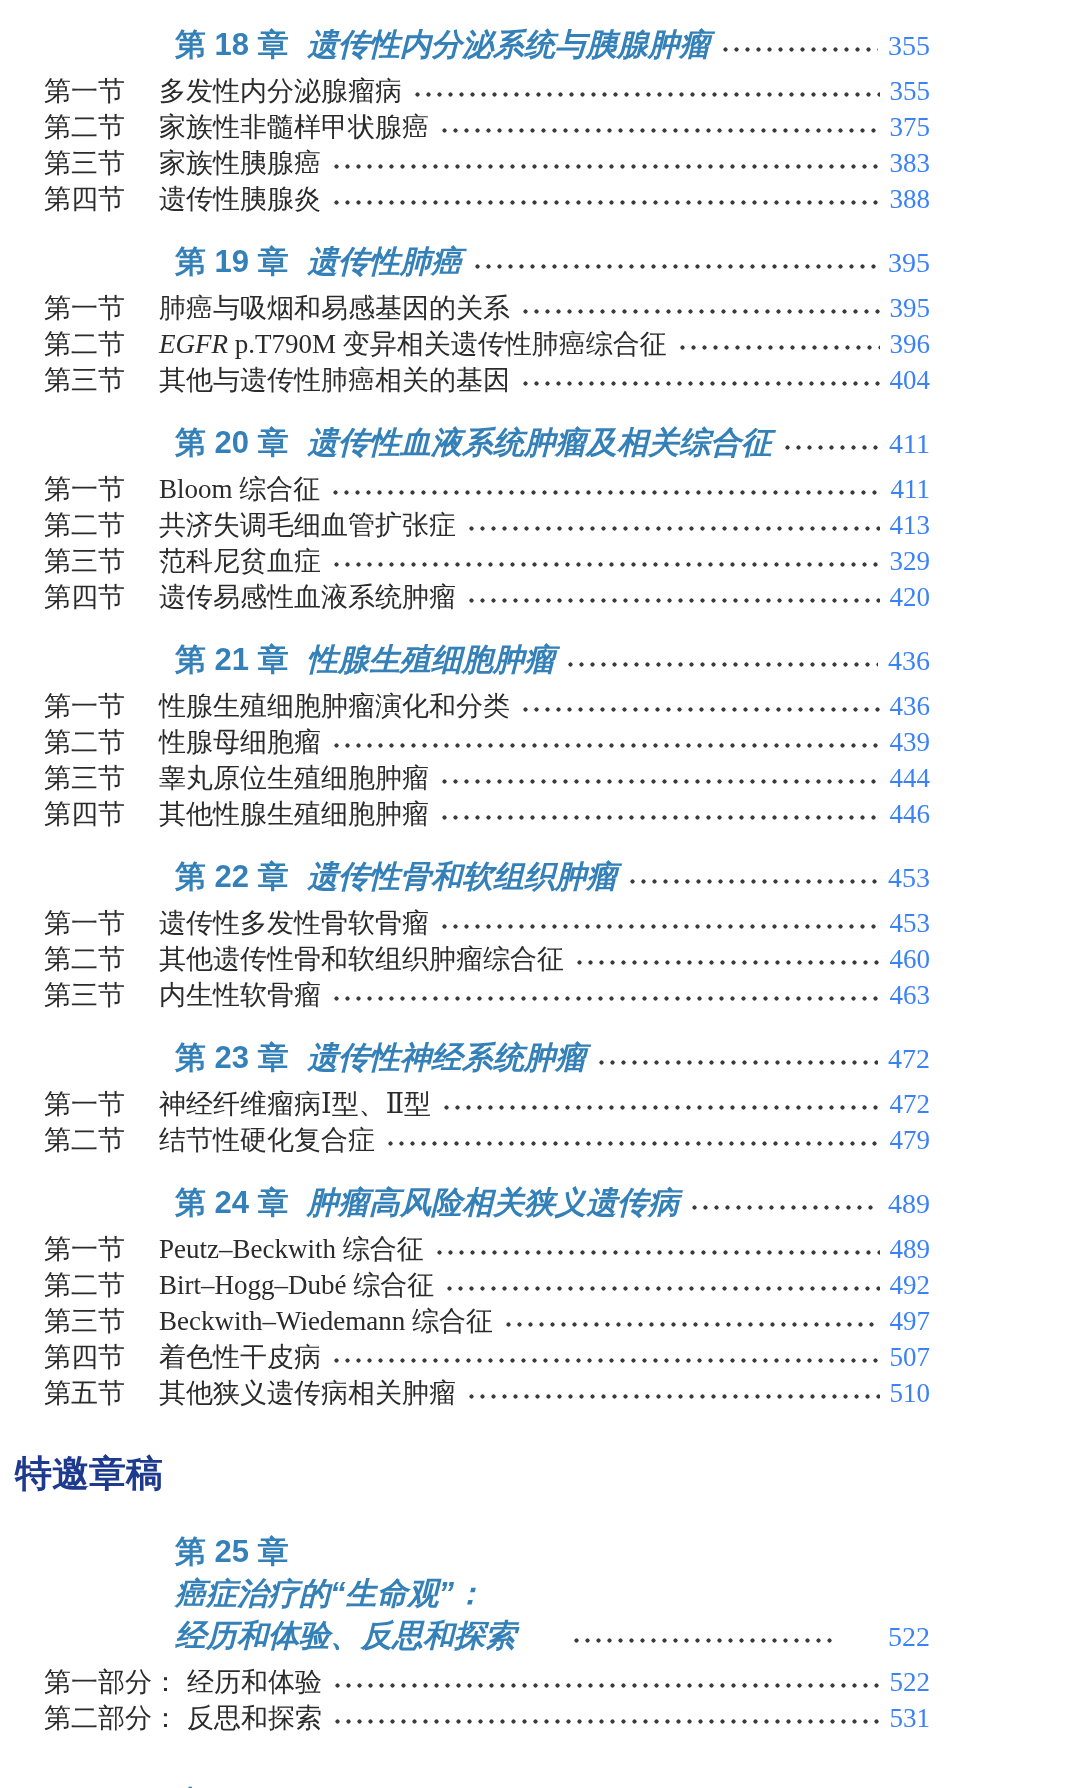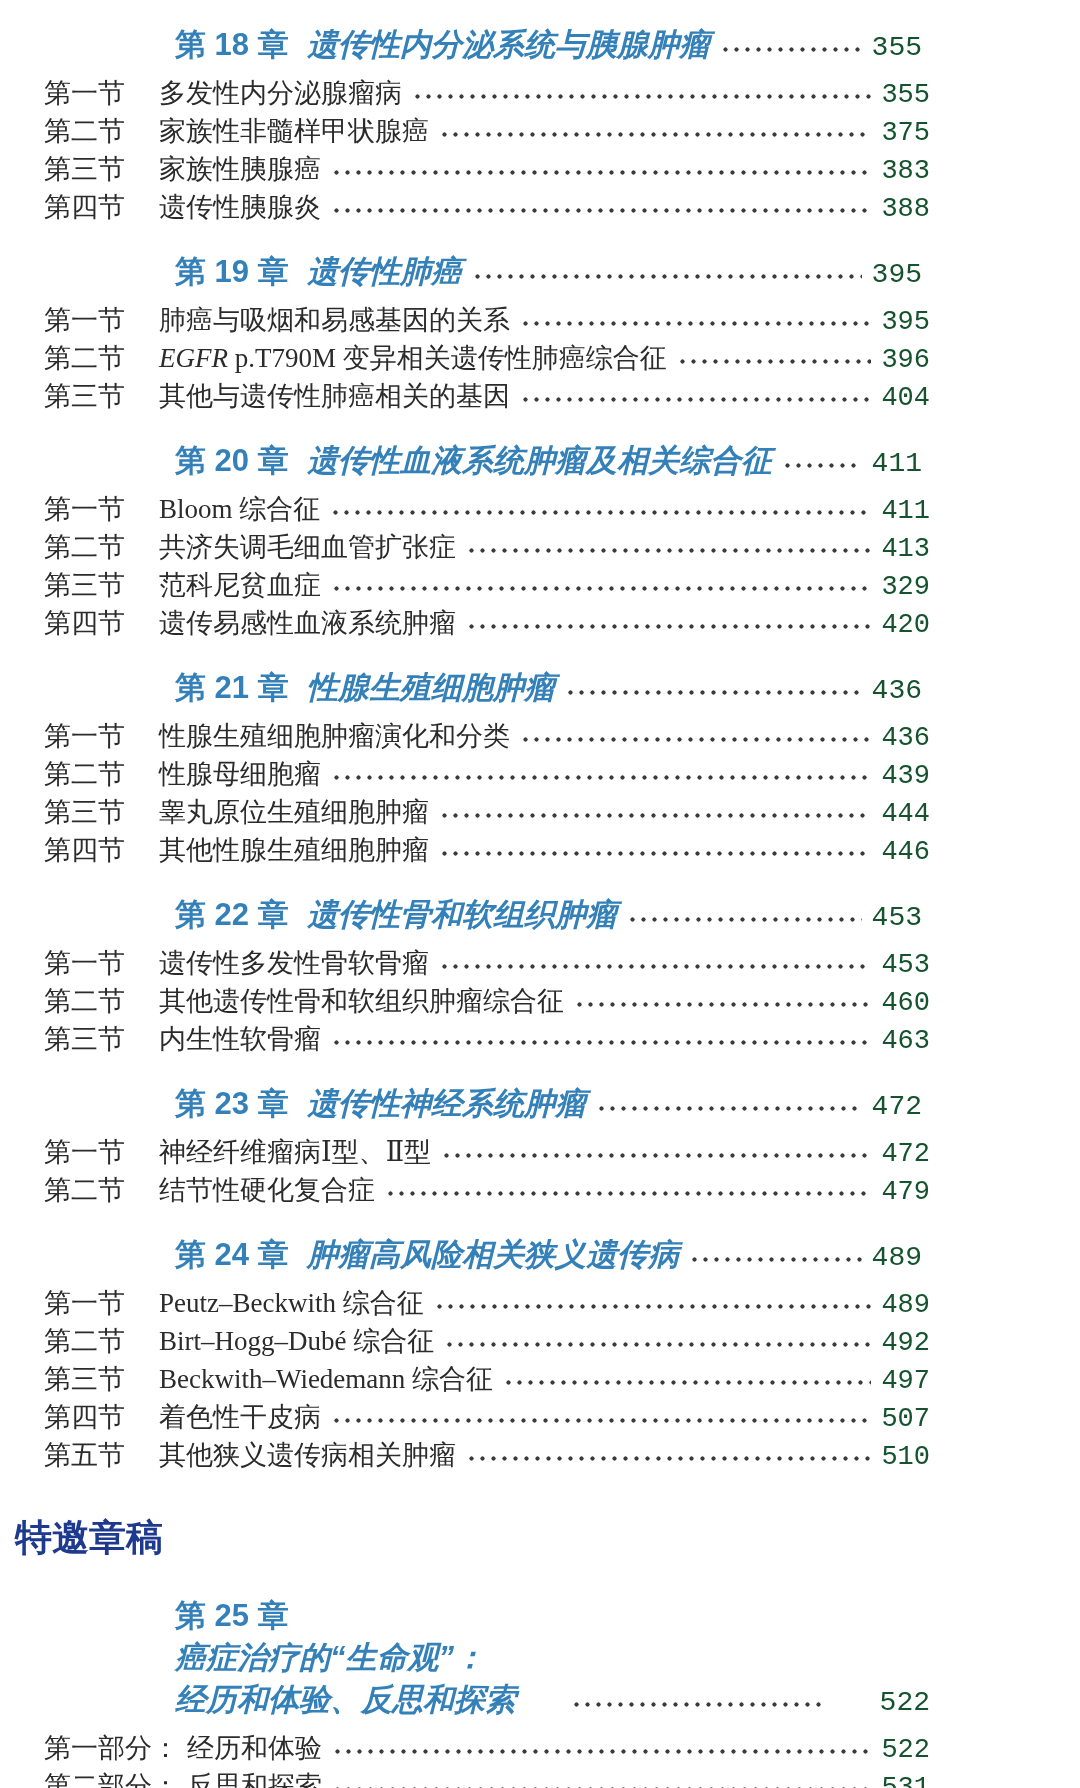--- a/index.html
+++ b/index.html
@@ -5,40 +5,40 @@
   html,body{margin:0;padding:0;}
   body{
     width:1080px;height:1788px;overflow:hidden;background:#ffffff;
     font-family:"Liberation Serif","DejaVu Serif",serif;color:#2b2b2b;
   }
   .toc{padding-top:10px;}
   .row{display:flex;align-items:baseline;padding-left:175px;padding-right:150px;}
   
   .chapter-row{
     font-family:"Liberation Sans","DejaVu Sans",sans-serif;font-weight:bold;
-    color:#3480b8;font-size:31px;line-height:42px;margin:24px 8px 6px 0;
+    color:#3480b8;font-size:31px;line-height:42px;margin:24px 0 6px 0;
   }
   #chapters .chapter:first-child .chapter-row{margin-top:14px;}
   .ch-label{width:132px;flex-shrink:0;white-space:nowrap;}
   .ch-title{white-space:nowrap;font-style:italic;}
   
   .section-row{font-size:27px;line-height:36px;padding-left:44px;}
   .sec-label{width:115px;flex-shrink:0;white-space:nowrap;}
   .sec-title{white-space:nowrap;}
   .sec-title em{font-style:italic;}
   
   .leader{
     flex:1;height:11px;margin:0 10px;align-self:baseline;
     background-image:radial-gradient(circle,#3b3b3b 1.8px,transparent 2.4px);
     background-size:11px 11px;background-position:left center;background-repeat:repeat-x;
     min-width:18px;
   }
   .page{
-    font-family:Liberation Mono, monospace;font-weight:400;
-    color:#14532d;font-size:27px;white-space:nowrap;
+    font-family:Liberation Serif, serif;font-weight:400;
+    color:#3b82f6;font-size:27px;white-space:nowrap;
   }
   .chapter-row .page{font-size:28px;}
   
   .special-heading{
     font-family:"Liberation Sans","DejaVu Sans",sans-serif;font-weight:bold;
     color:#1e3a8f;font-size:37px;line-height:46px;margin:40px 0 0 15px;
   }
   
   .ch25-line1{margin:34px 0 0 0;flex-direction:column;}
   .ch25-line2{margin:0 0 6px 0;gap:45px;}

